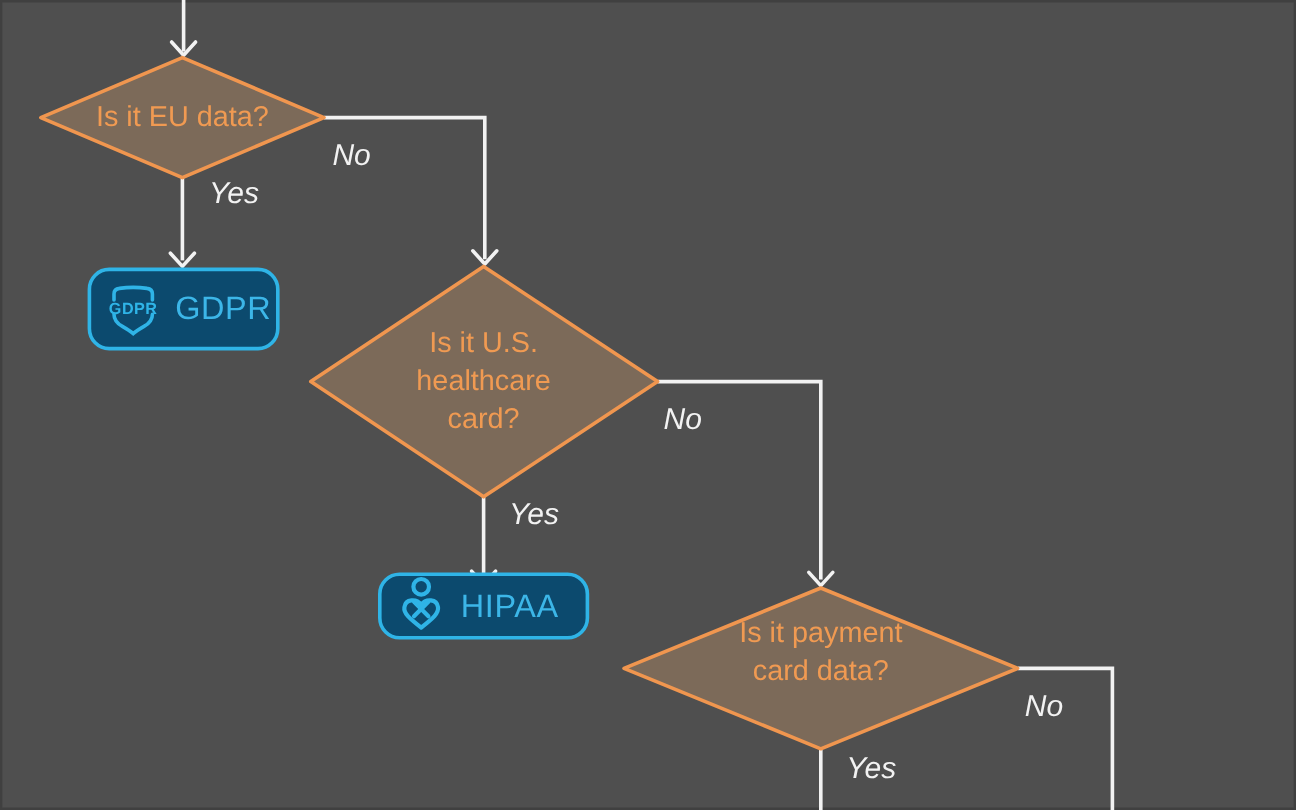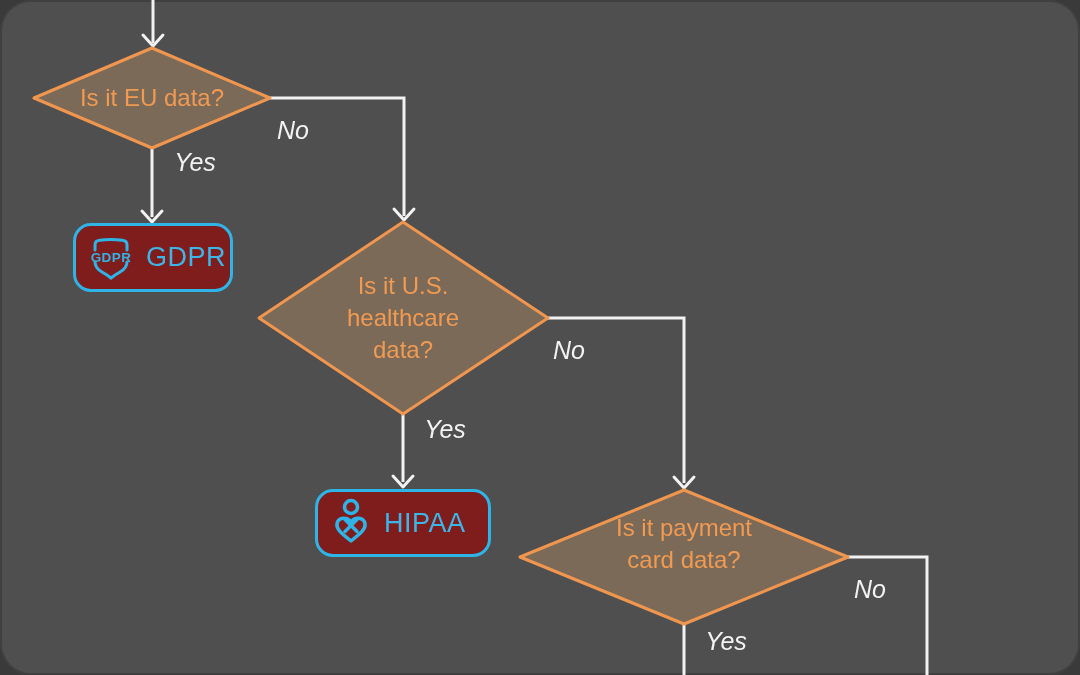--- a/index.html
+++ b/index.html
@@ -4,21 +4,20 @@
 <style>
   html, body { margin: 0; padding: 0; background: #3a3a3a; }
   .canvas {
     position: relative;
     width: 1080px;
     height: 675px;
     background: #4f4f4f;
     overflow: hidden;
     font-family: "Liberation Sans", sans-serif;
     box-shadow: inset 0 0 0 2px rgba(0,0,0,0.18);
-    border-radius: 31px;
   }
   .layer { position: absolute; inset: 0; width: 1080px; height: 675px; }
   .edge { stroke: #f2f2f2; stroke-width: 3; fill: none; }
   .arrowhead { stroke: #f2f2f2; stroke-width: 3; fill: none; stroke-linecap: round; stroke-linejoin: round; }
   .diamond { fill: #7c6a59; stroke: #f0964f; stroke-width: 3; stroke-linejoin: round; }
   .node-label {
     position: absolute;
     display: flex; align-items: center; justify-content: center;
     text-align: center;
     color: #f09a52;
@@ -33,21 +32,21 @@
     color: #f2f2f2;
     font-size: 25px;
     font-style: italic;
   }
   .terminal {
     position: absolute;
     box-sizing: border-box;
     display: flex; align-items: center;
     gap: 13px;
     padding: 0 14px 0 13px;
-    background: #7f1d1d;
+    background: #0c4a6e;
     border: 3px solid #2fb4e7;
     border-radius: 18px;
     color: #3cb6e8;
     font-size: 27px;
     letter-spacing: 0.5px;
   }
   .terminal .icon { flex: 0 0 auto; display: block; }
   .icon-stroke { stroke: #2fb4e7; fill: none; }
   .badge-text {
     fill: #2fb4e7;
@@ -92,41 +91,41 @@
     </g>
 
     <polygon class="diamond" points="152,48 270,98 152,148 34,98"></polygon>
     <polygon class="diamond" points="403,222 548,318 403,414 259,318"></polygon>
     <polygon class="diamond" points="684,490 848,557 684,624 520,557"></polygon>
   </svg>
 
   <div class="node-label" style="left:32px; top:48px; width:240px; height:100px;">Is it EU data?</div>
   <div class="node-label" style="left:283px; top:222px; width:240px; height:192px;">Is it U.S.
 healthcare
-data?</div>
+card?</div>
   <div class="node-label" style="left:564px; top:477px; width:240px; height:134px;">Is it payment
 card data?</div>
 
   <div class="edge-label" style="left:195px; top:162px;">Yes</div>
   <div class="edge-label" style="left:293px; top:130px;">No</div>
   <div class="edge-label" style="left:445px; top:429px;">Yes</div>
   <div class="edge-label" style="left:569px; top:350px;">No</div>
   <div class="edge-label" style="left:726px; top:641px;">Yes</div>
   <div class="edge-label" style="left:870px; top:589px;">No</div>
 
   <div class="terminal" style="left:73px; top:223px; width:160px; height:69px;">
     <svg class="icon" width="44" height="46" viewBox="0 0 44 46">
       <path class="icon-stroke" stroke-width="3" stroke-linecap="round" d="M6 15 L6 10 Q6 5.8 10.5 5.3 Q22 3.6 33.5 5.3 Q38 5.8 38 10 L38 15"></path>
       <path class="icon-stroke" stroke-width="3" stroke-linecap="round" d="M6 27 Q6 33 13 37 Q19 40.5 22 43 Q25 40.5 31 37 Q38 33 38 27"></path>
       <text x="22" y="26.5" text-anchor="middle" class="badge-text">GDPR</text>
     </svg>
     <span>GDPR</span>
   </div>
 
-  <div class="terminal" style="left:315px; top:489px; width:176px; height:68px;">
+  <div class="terminal" style="left:315px; top:477px; width:176px; height:56px;">
     <svg class="icon" width="40" height="50" viewBox="0 0 40 50">
       <circle class="icon-stroke" stroke-width="3.5" cx="20" cy="9" r="6.5"></circle>
       <path class="icon-stroke" stroke-width="3.5" stroke-linejoin="round" d="M20 24 C16 18.5 7 19 6 26 C5.2 31 10 35 20 43 C30 35 34.8 31 34 26 C33 19 24 18.5 20 24 Z"></path>
       <path class="icon-stroke" stroke-width="3.5" stroke-linecap="round" d="M14 21.5 L26 33.5"></path>
       <path class="icon-stroke" stroke-width="3.5" stroke-linecap="round" d="M26 21.5 L14 33.5"></path>
     </svg>
     <span>HIPAA</span>
   </div>
 
 </div>

